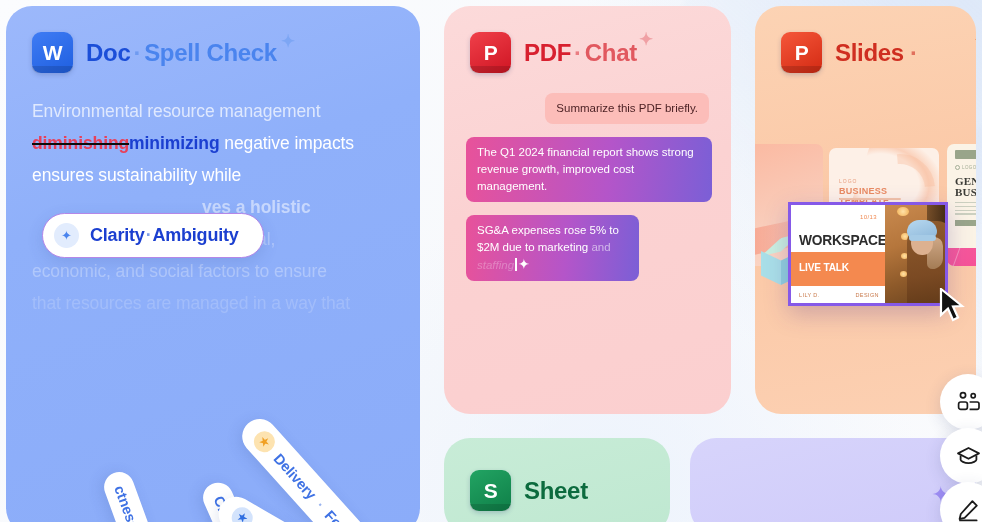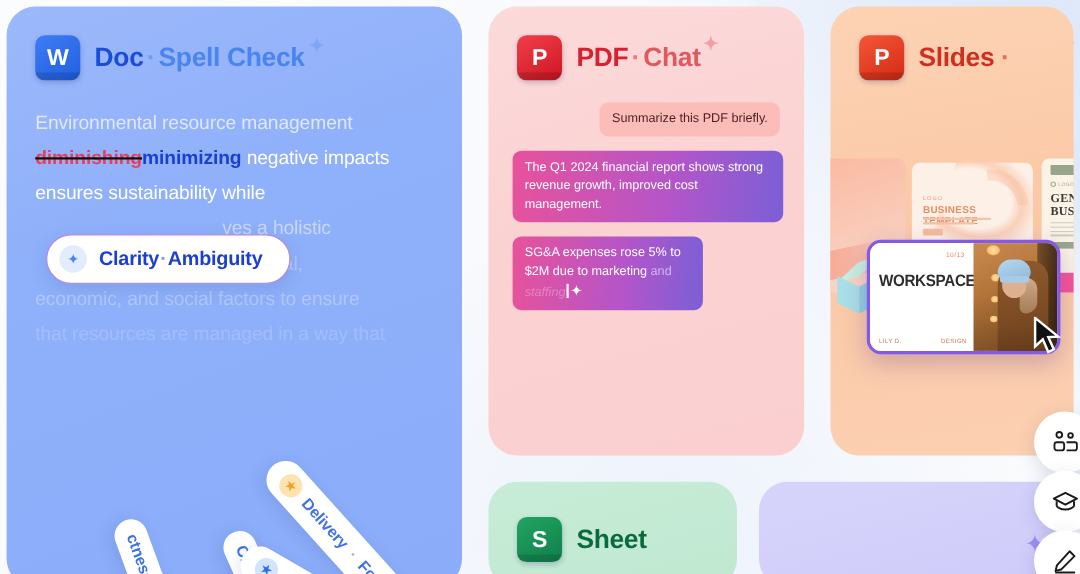--- a/index.html
+++ b/index.html
@@ -166,23 +166,23 @@
   .tr-pink::after{content:"";position:absolute;left:6px;top:4px;width:40px;height:34px;border-left:1px solid rgba(255,255,255,.35);transform:rotate(20deg);}
 
   .cube { position:absolute; left:-2px; top:232px; width:56px; height:60px; }
   .cube .face { position:absolute; }
   .cube .top { left:8px; top:0; width:40px; height:24px; background:#c9efe0; transform:skewY(-30deg) skewX(0); clip-path: polygon(50% 0,100% 28%,50% 56%,0 28%); }
   .cube .lf { left:8px; top:13px; width:20px; height:34px; background:#a9dfe8; clip-path: polygon(0 0,100% 28%,100% 100%,0 72%); }
   .cube .rf { left:28px; top:13px; width:20px; height:34px; background:#8fd0de; clip-path: polygon(0 28%,100% 0,100% 72%,0 100%); }
 
   
   #ws-slide {
-    position:absolute; left:33px; top:196px; width:176px; height:104px;
-    border:3px solid #8559e8; border-radius:13px; overflow:hidden;
-    box-shadow:0 8px 22px rgba(80,50,140,.26); background:#fff; display:flex;margin-top:16px;
+    position:absolute; left:33px; top:196px; width:160px; height:104px;
+    border:3px solid #8559e8; border-radius:0; overflow:hidden;
+    box-shadow:0 8px 22px rgba(80,50,140,.26); background:#fff; display:flex;
   }
   .ws-left { width:94px; position:relative; background:#fff; }
   .ws-num { position:absolute; right:8px; top:9px; font-size:6px; color:#f08a53; letter-spacing:.4px;}
   .ws-title {
     position:absolute; left:8px; top:26px; font-size:15px; font-weight:bold; color:#2d2d2d;
     letter-spacing:-.3px; transform:scaleX(.92); transform-origin:left center;
     font-family:"Liberation Sans", sans-serif;
   }
   .ws-band { position:absolute; left:0; top:47px; width:94px; height:34px; background:#f4894f; }
   .ws-band span{ position:absolute; left:8px; top:9px; font-size:11px; font-weight:bold; color:#fff; letter-spacing:-.2px; transform:scaleX(.92); transform-origin:left center;}
@@ -260,21 +260,21 @@
       <div class="head-title">
         <span class="t1">Doc</span><span class="dot">·</span><span class="t2">Spell Check</span>
         <span class="sparkle" style="top:-6px; right:-18px; color:#7da6f4;">✦</span>
       </div>
     </div>
 
     <div class="doc-body">
       <div class="doc-line dim1">Environmental resource management</div>
       <div class="doc-line"><span class="strike">diminishing</span><span class="fix">minimizing</span> <span>negative impacts</span></div>
       <div class="doc-line">ensures sustainability while</div>
-      <div class="doc-line dim2" style="padding-left:170px;">ves a holistic</div>
+      <div class="doc-line dim2" style="padding-left:170px;font-weight:bold;">ves a holistic</div>
       <div class="doc-line dim3" style="padding-left:180px;">ological,</div>
       <div class="doc-line dim3">economic, and social factors to ensure</div>
       <div class="doc-line dim4">that resources are managed in a way that</div>
     </div>
 
     <div class="pill-chip">
       <span class="chip-badge">✦</span>
       <span class="chip-text"><span>Clarity</span><span class="mid">·</span><span>Ambiguity</span></span>
     </div>
 
@@ -364,20 +364,23 @@
     <div class="cube">
       <div class="face top"></div>
       <div class="face lf"></div>
       <div class="face rf"></div>
     </div>
 
     <div id="ws-slide">
       <div class="ws-left">
         <div class="ws-num">10/13</div>
         <div class="ws-title">WORKSPACE</div>
+        <div class="ws-band">
+            <span>LIVE TALK</span>
+          </div>
         <div class="ws-foot">
           <span>LILY D.</span>
           <span>DESIGN</span>
         </div>
       </div>
       <div class="ws-photo">
         <div class="wall"></div>
         <div class="lamp l1"></div>
         <div class="lamp l2"></div>
         <div class="lamp l3"></div>

